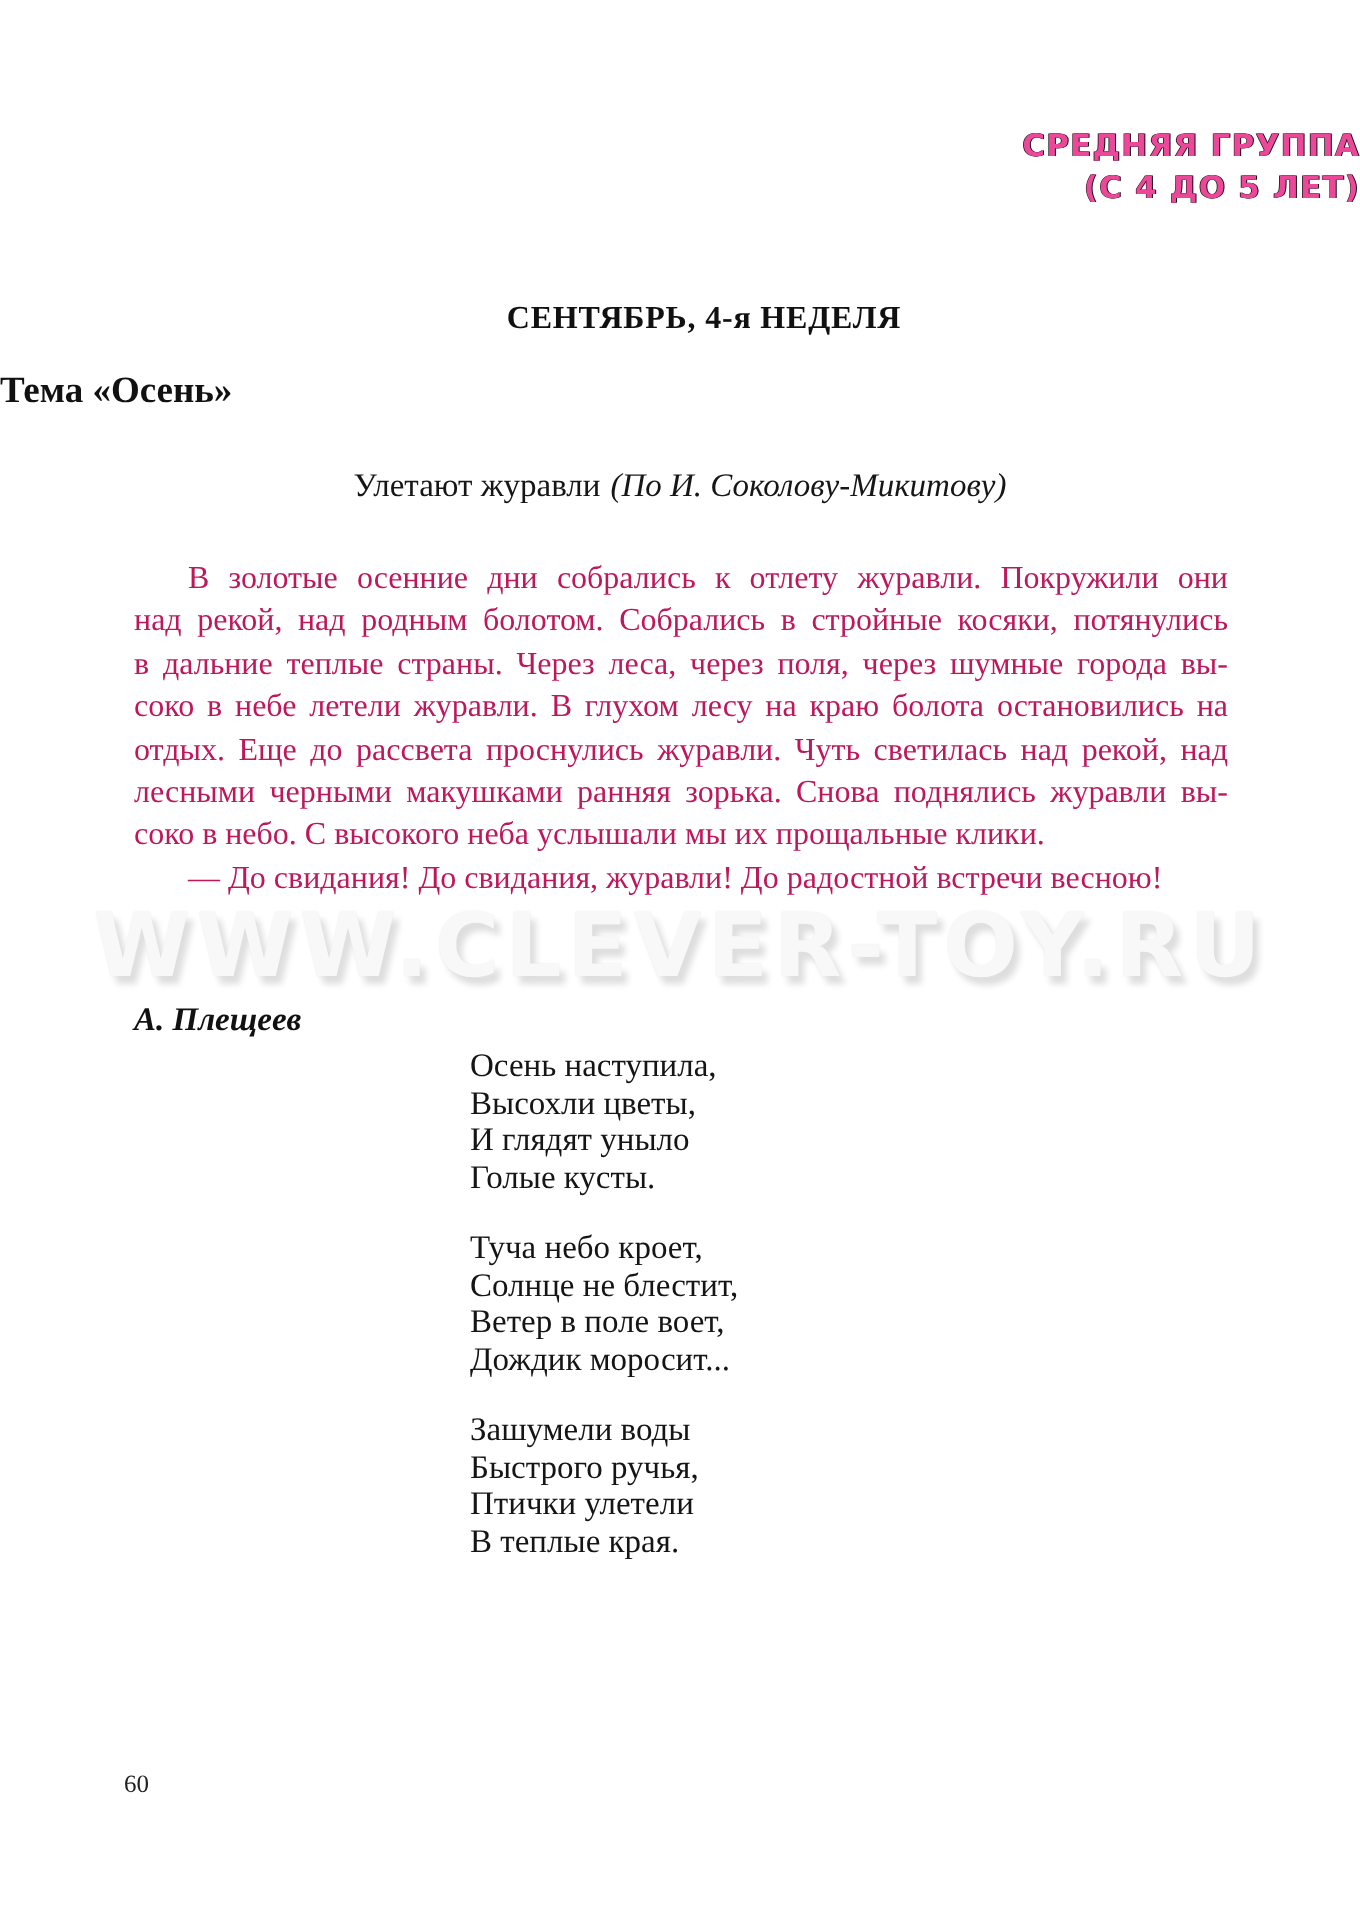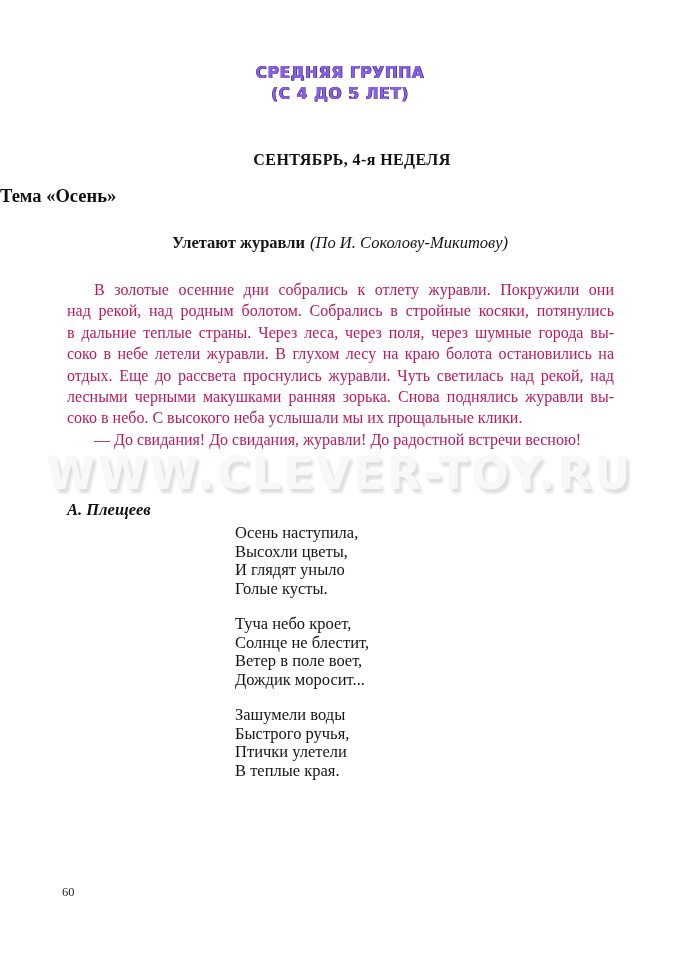--- a/index.html
+++ b/index.html
@@ -10,27 +10,27 @@
     background: #ffffff;
     overflow: hidden;
     font-family: "Liberation Serif", "DejaVu Serif", serif;
     color: #161616;
   }
 
   
   .group-header {
     position: absolute;
     top: 63px; left: 0; width: 100%;
-    text-align: center;
+    text-align: right;
     font-family: "DejaVu Sans", sans-serif;
     font-weight: bold;
     font-size: 15.5px;
     line-height: 21px;
     letter-spacing: 0.6px;
-    color: #8b5cf6;
+    color: #ec4899;
     text-shadow: 0.5px 0 0 #0d0d0d, -0.3px 0 0 #0d0d0d;
   }
 
   .week-title {
     position: absolute;
     top: 139px; left: 0; width: 100%;
     margin: 12px;
     text-align: center;
     font-weight: bold;
     font-size: 16px;
@@ -47,21 +47,21 @@
     font-size: 18.5px;
     color: #111;
   }
 
   .story-heading {
     position: absolute;
     top: 233px; left: 0; width: 100%;
     text-align: center;
     font-size: 16.5px;
   }
-  .story-title { font-weight: bold; }
+  .story-title { font-weight: normal; }
   .story-attrib { font-style: italic; margin-left: 5px; }
 
   
   .story {
     position: absolute;
     top: 279px; left: 67px;
     width: 547px;
     font-size: 16px;
     line-height: 21.4px;
     color: #be185d;

